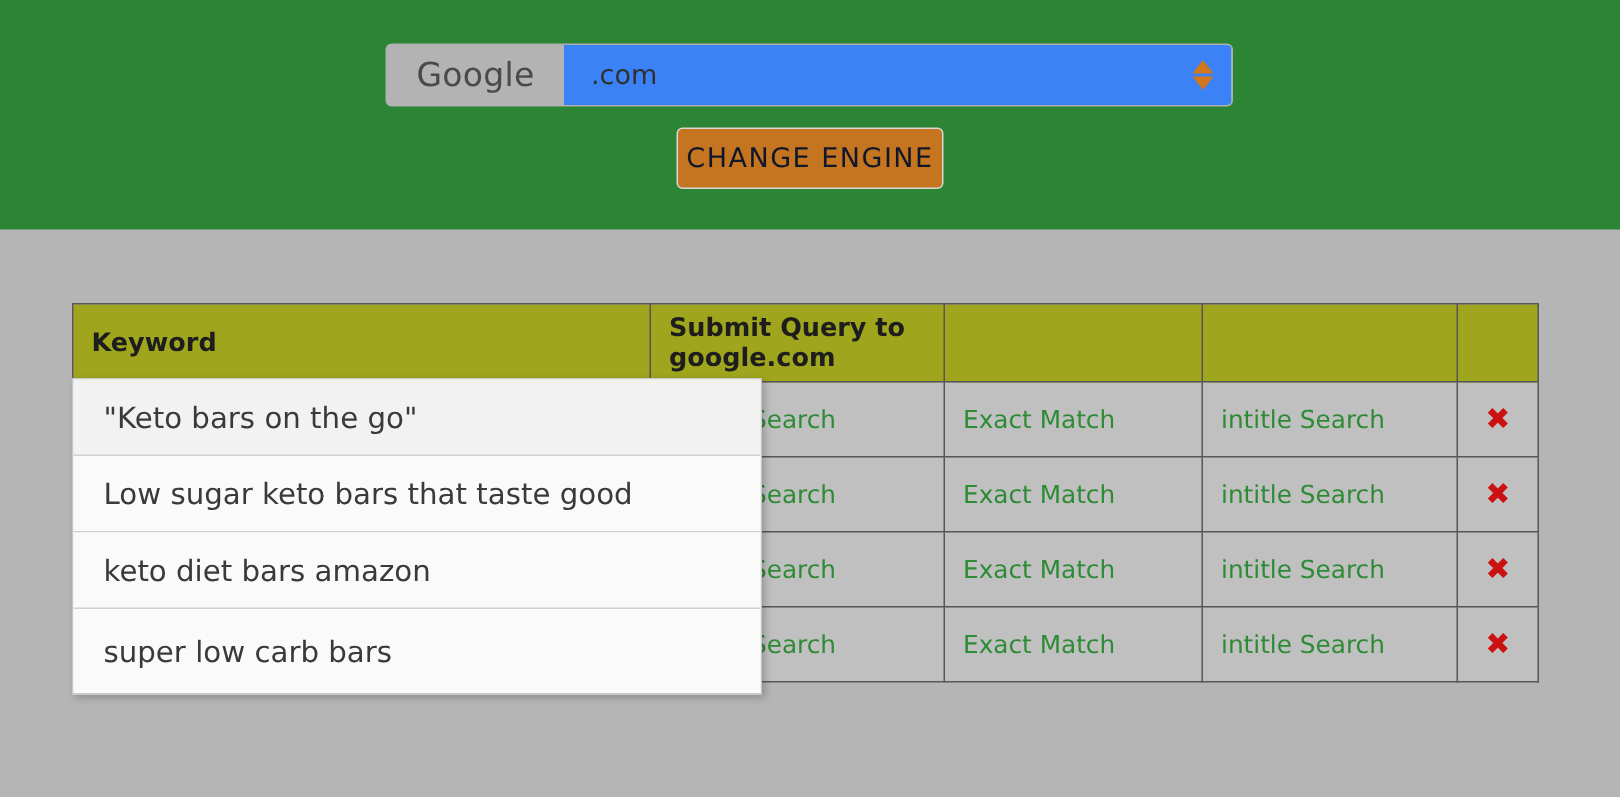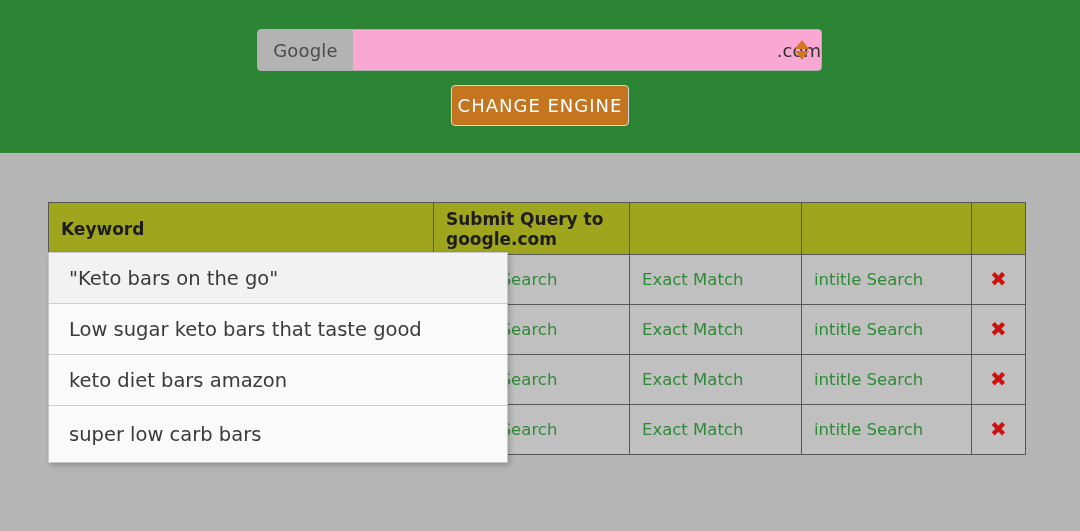--- a/index.html
+++ b/index.html
@@ -33,37 +33,36 @@
     height: 42px;
     display: flex;
     align-items: stretch;
     background: #c0c0c0;
     border-radius: 4px;
     border: 1px solid #b0b0b0;
     overflow: hidden;
   }
 
   #engine-prefix {
-    width: 95px;
+    width: 118px;
     display: flex;
     align-items: center;
     justify-content: center;
     background: #b3b3b3;
     color: #4a4a4a;
-    font-size: 18px;
+    font-size: 22px;
     letter-spacing: 0.2px;
   }
 
   #engine-value-area {
     flex: 1;
     position: relative;
     display: flex;
     align-items: center;
-    background: #f9a8d4;
-    justify-content: flex-end;
+    background: #3b82f6;
   }
 
   #engine-value {
     padding-left: 18px;
     font-size: 18px;
     color: #303030;
   }
 
   #engine-spinner {
     position: absolute;
@@ -91,21 +90,21 @@
 
   #change-engine-button {
     position: absolute;
     left: 451px;
     top: 85px;
     width: 178px;
     height: 41px;
     background: #c5751f;
     border: 1px solid #d8d8d8;
     border-radius: 4px;
-    color: #ffffff;
+    color: #0f172a;
     font-size: 18px;
     letter-spacing: 1px;
     display: flex;
     align-items: center;
     justify-content: center;
     cursor: pointer;
     font-family: "DejaVu Sans", sans-serif;
   }
 
   

